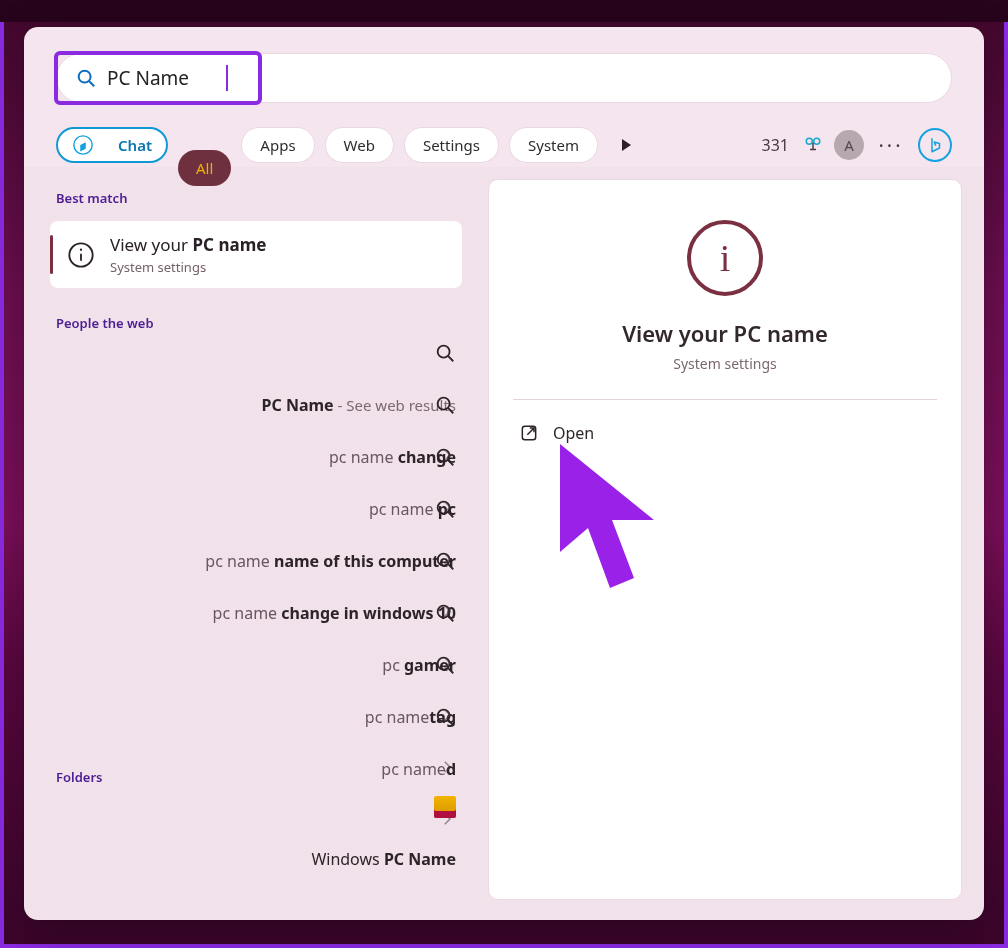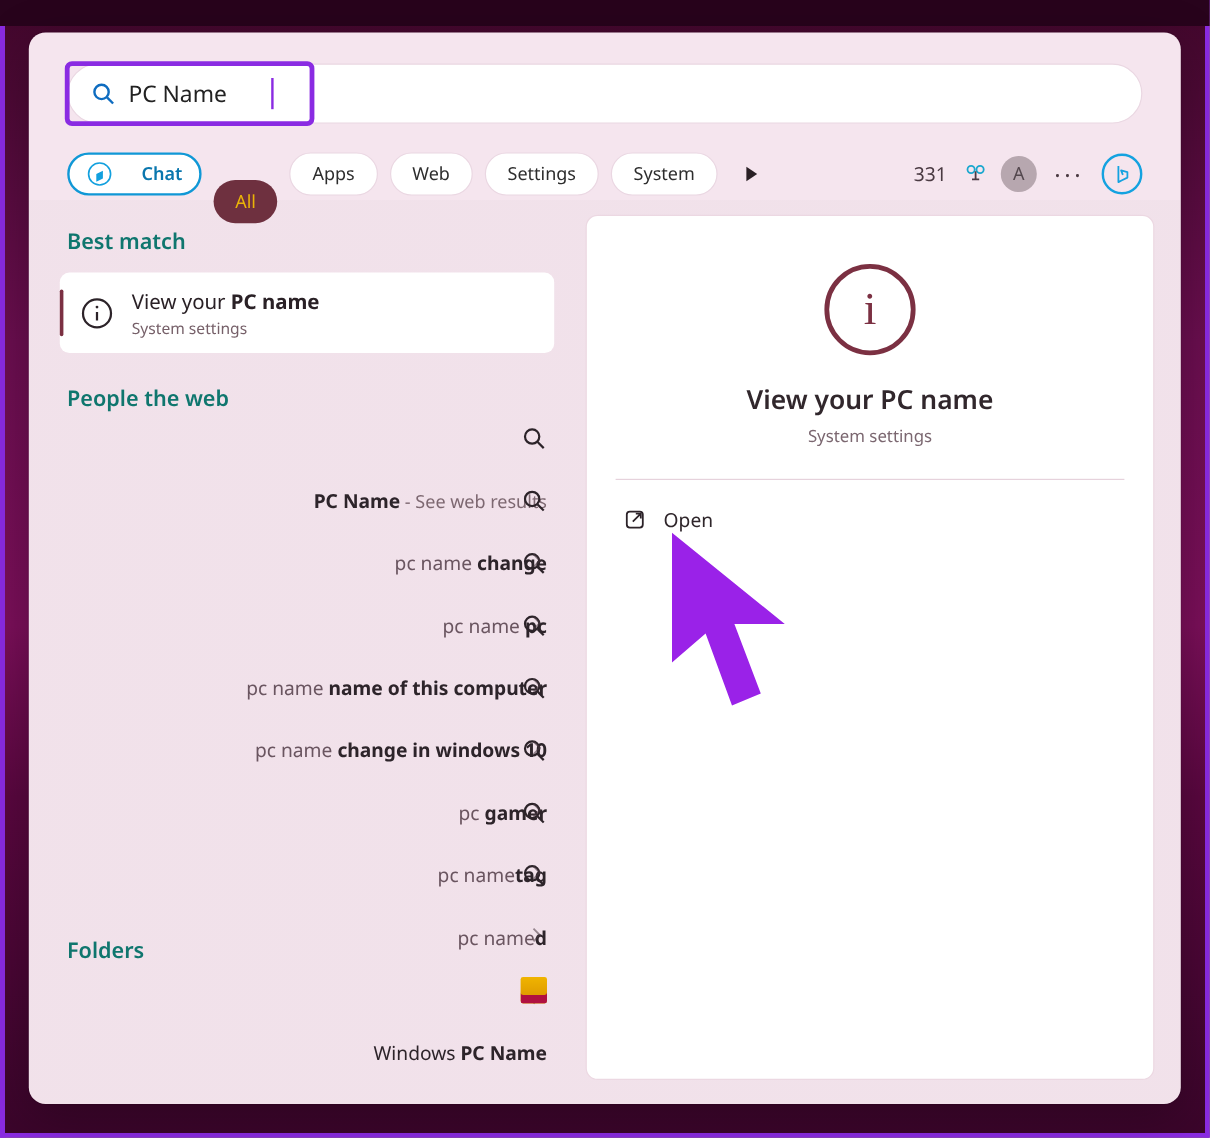--- a/index.html
+++ b/index.html
@@ -89,21 +89,21 @@
     display:flex;align-items:center;justify-content:center;font-size:15px;}
   .more{width:30px;text-align:center;font-size:20px;letter-spacing:3px;color:#4b3a43;cursor:pointer;}
   .bing-c{width:34px;height:34px;border-radius:17px;border:2px solid #14a2e0;display:flex;align-items:center;justify-content:center;}
 
   
   .body{
     position:absolute;left:22px;right:22px;top:152px;bottom:20px;display:flex;gap:22px;
   }
   
   .left{flex:0 0 420px;overflow:auto;}
-  .left .section{font-size:18px;font-weight:600;color:#0f766e;padding:10px 14px 10px 10px;}
+  .left .section{font-size:13px;font-weight:600;color:#4c1d95;padding:10px 14px 10px 10px;}
   .bestmatch{
     background:var(--white);border-radius:8px;padding:12px 12px 12px 14px;
     display:flex;align-items:center;gap:12px;margin:4px 4px 16px 4px;position:relative;
   }
   .bestmatch::before{content:"";position:absolute;left:0;top:14px;bottom:14px;width:3px;border-radius:3px;background:var(--circle);}
   .bestmatch .ic{width:34px;height:34px;border-radius:17px;display:flex;align-items:center;justify-content:center;}
   .bestmatch .title{font-size:17px;color:#2a2126;}
   .bestmatch .title b{font-weight:700;}
   .bestmatch .sub{font-size:13px;color:#766069;margin-top:2px;}
   .row{

